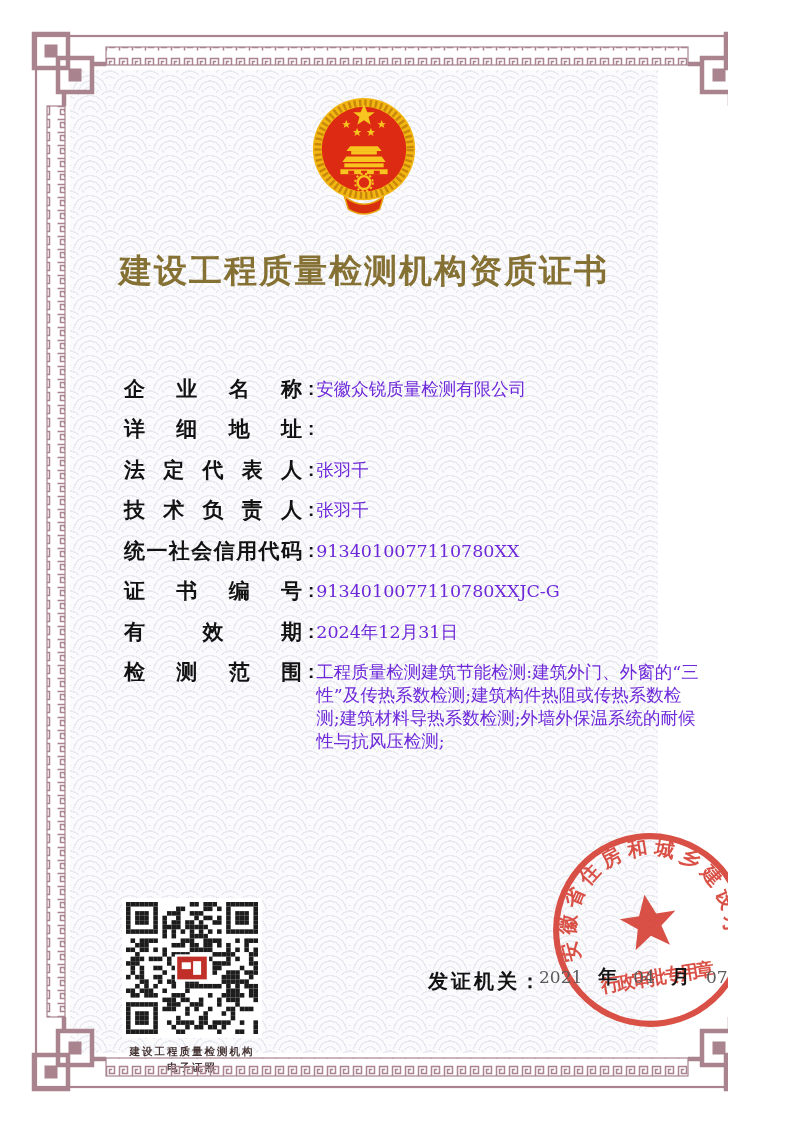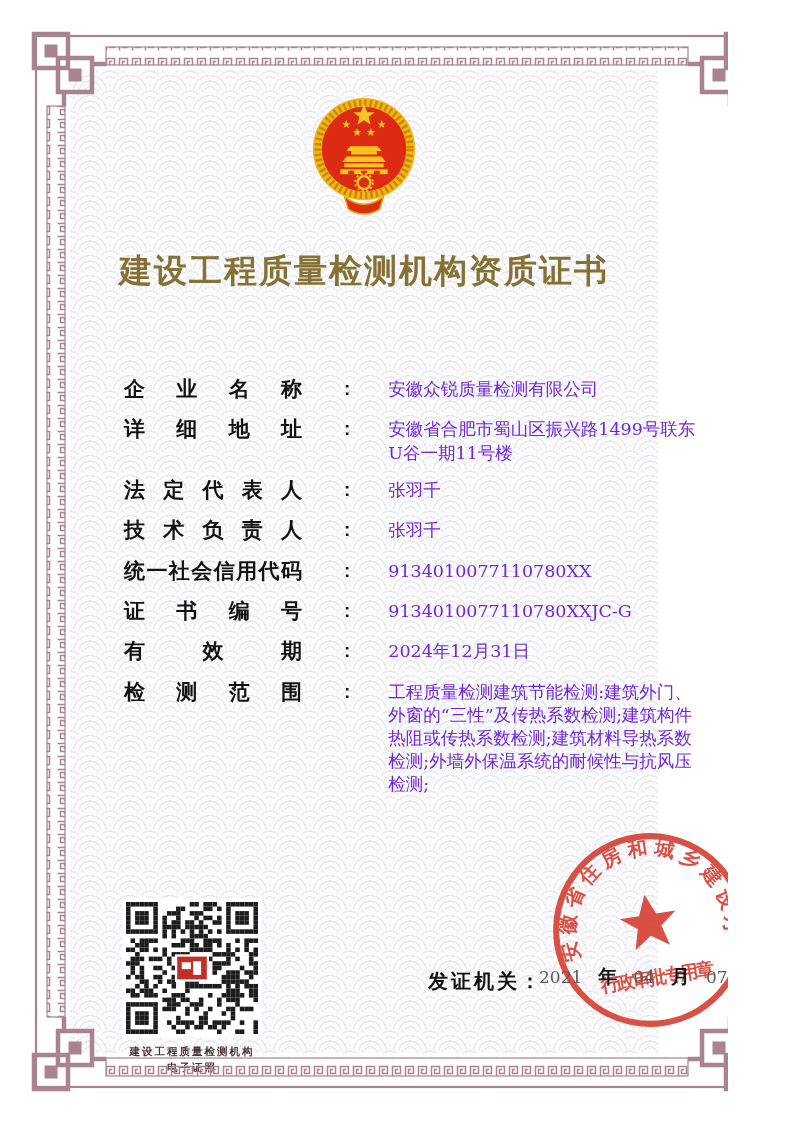--- a/index.html
+++ b/index.html
@@ -17,21 +17,21 @@
     background-size:40px 20px;
     background-position:0 0,20px 10px;
   }
   .border-svg{position:absolute;inset:0;pointer-events:none;z-index:6;}
   .emblem{position:absolute;top:94px;left:50%;transform:translateX(-50%);z-index:2;}
   .title{
     position:absolute;top:249px;left:0;width:100%;text-align:center;
     font-size:33px;font-weight:bold;color:#867134;letter-spacing:2px;z-index:2;
   }
   .fields{position:absolute;left:124px;top:374px;width:578px;z-index:2;}
-  .row{display:flex;align-items:flex-start;margin-bottom:10px;gap:36px;}
+  .row{display:flex;align-items:flex-start;margin-bottom:10px;}
   .flabel{
     flex:none;width:178px;font-weight:bold;font-size:21px;color:#121212;
     text-align:justify;text-align-last:justify;line-height:1.45;
   }
   .colon{flex:none;font-weight:bold;font-size:19px;color:#121212;margin:0 2px 0 6px;line-height:1.6;}
   .fvalue{
     flex:1;font-family:"DejaVu Serif","Liberation Serif",serif;font-size:17.5px;
     color:#6d28d9;line-height:1.32;padding-top:4px;
   }
   .qr-block{position:absolute;left:104px;top:898px;width:176px;text-align:center;z-index:2;}
@@ -113,21 +113,20 @@
 
   <div class="fields">
     <div class="row">
       <span class="flabel">企业名称</span>
       <span class="colon">:</span>
       <span class="fvalue">安徽众锐质量检测有限公司</span>
     </div>
     <div class="row">
       <span class="flabel">详细地址</span>
       <span class="colon">:</span>
-      <span class="fvalue">安徽省合肥市蜀山区振兴路1499号联东U谷一期11号楼</span>
     </div>
     <div class="row">
       <span class="flabel">法定代表人</span>
       <span class="colon">:</span>
       <span class="fvalue">张羽千</span>
     </div>
     <div class="row">
       <span class="flabel">技术负责人</span>
       <span class="colon">:</span>
       <span class="fvalue">张羽千</span>

